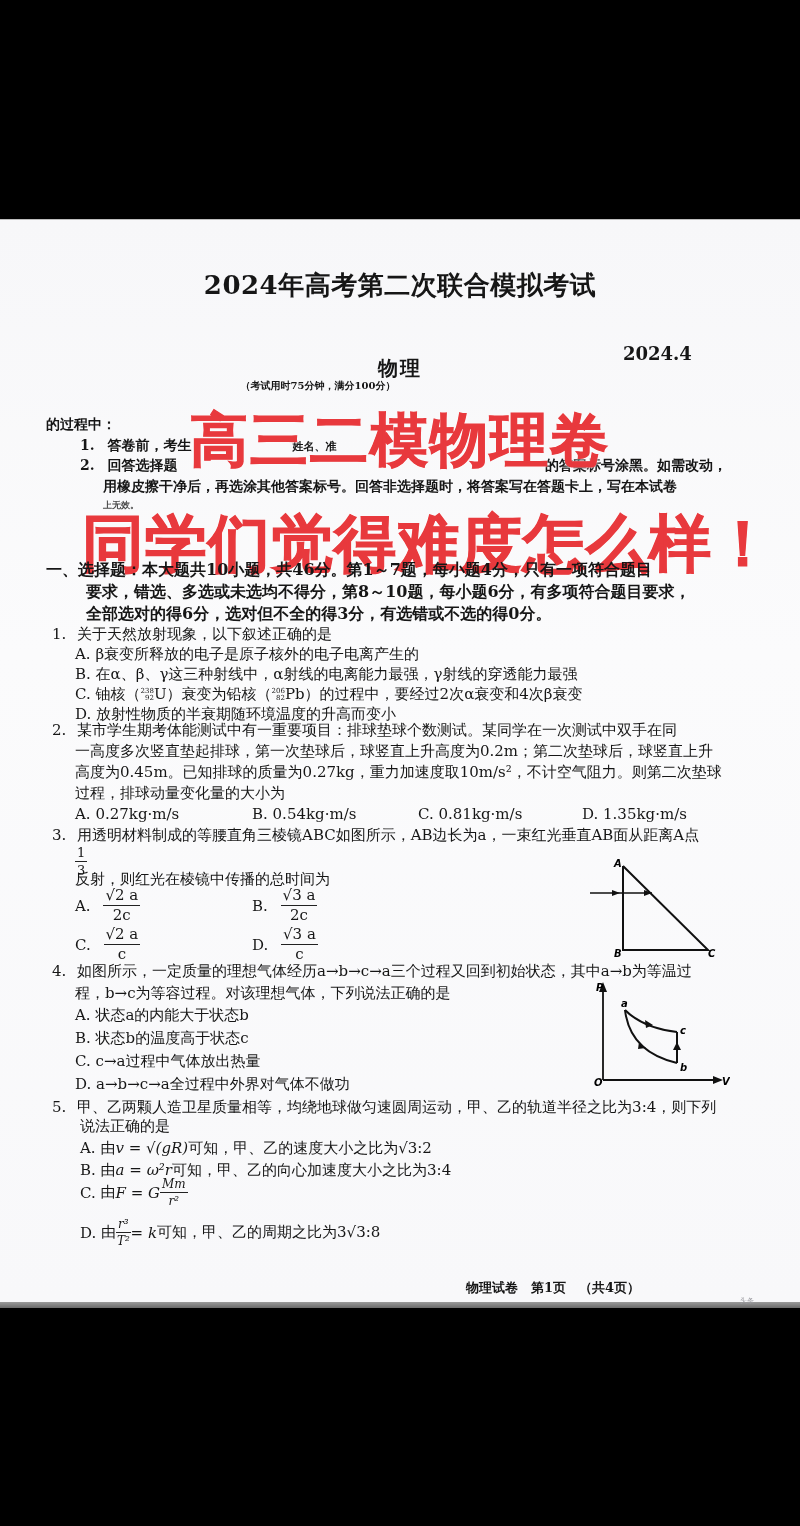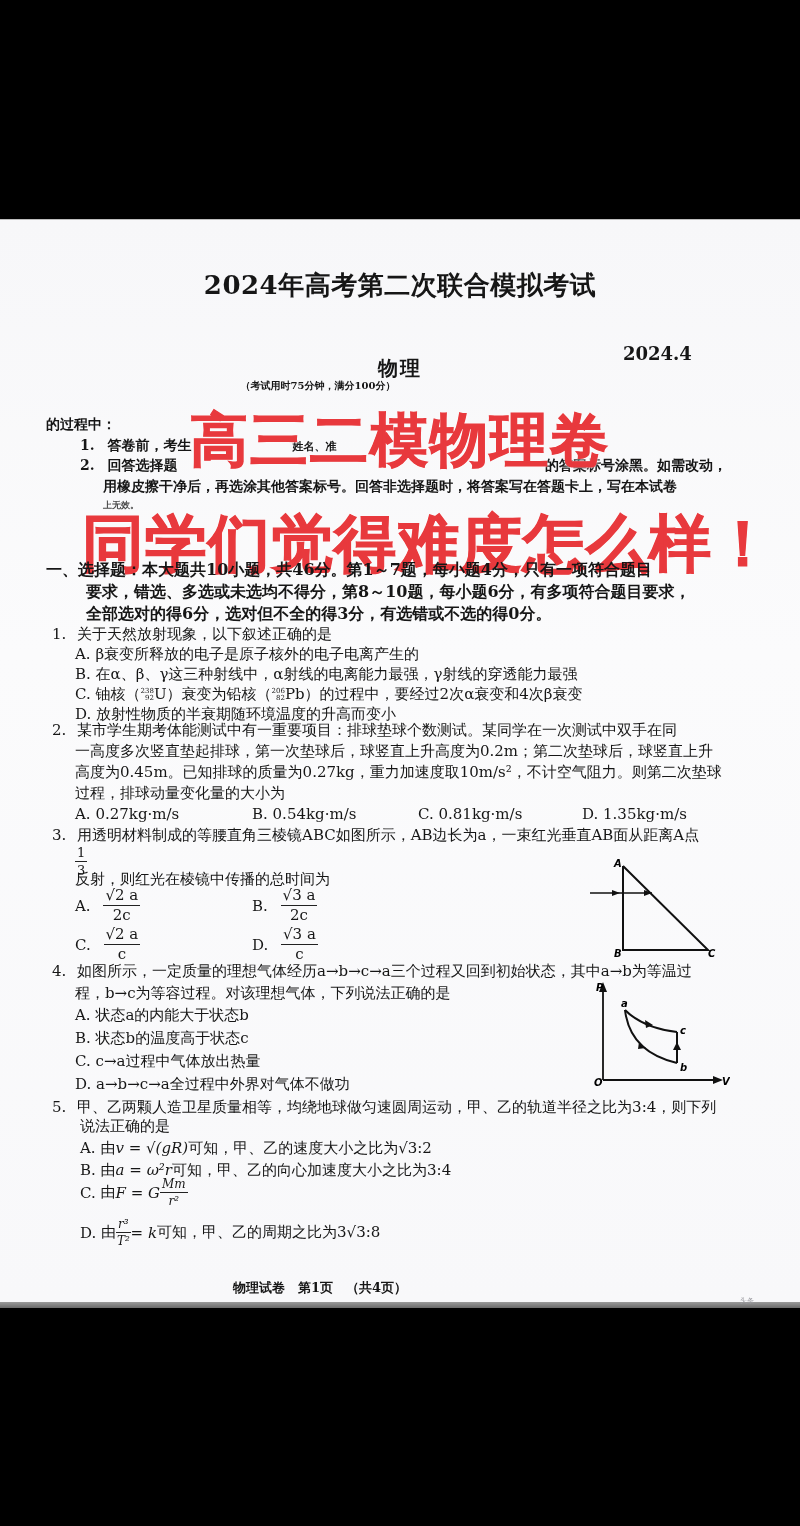--- a/index.html
+++ b/index.html
@@ -38,21 +38,21 @@
   .overlay-2 {
     left: 82px; top: 502px; font-family: "DejaVu Sans", "Liberation Sans", sans-serif;
     font-size: 62px; font-weight: bold; color: #e8393d; letter-spacing: 1px;
     -webkit-text-stroke: 1px #e8393d; text-shadow: 0 0 2px #fff, 0 0 3px #fff;
   }
 
   .frac { display: inline-block; vertical-align: middle; text-align: center; line-height: 1; }
   .frac .num { display: block; border-bottom: 1px solid #222; padding: 0 2px 2px; }
   .frac .den { display: block; padding-top: 2px; }
 
-  .footer { left: 0; width: 640px; top: 1279px; text-align: center; font-size: 13px; font-weight: bold; }
+  .footer { left: 0; width: 640px; top: 1279px; text-align: right; font-size: 13px; font-weight: bold; }
   .watermark { left: 740px; top: 1296px; font-size: 7px; color: #9a9aa0; }
 
   svg text { font-family: "DejaVu Sans", sans-serif; font-style: italic; font-weight: bold; }
 </style>
 </head>
 <body>
 
 <div class="paper"></div>
 <div class="paper-bottom-shadow"></div>
 

